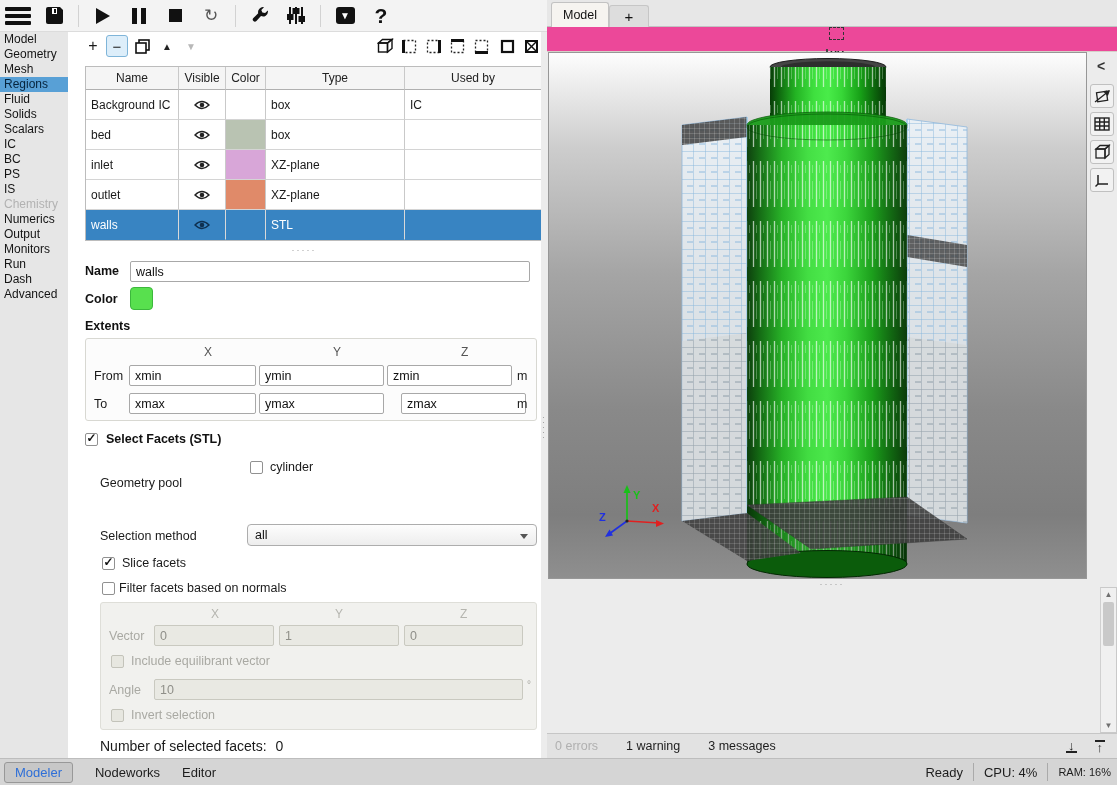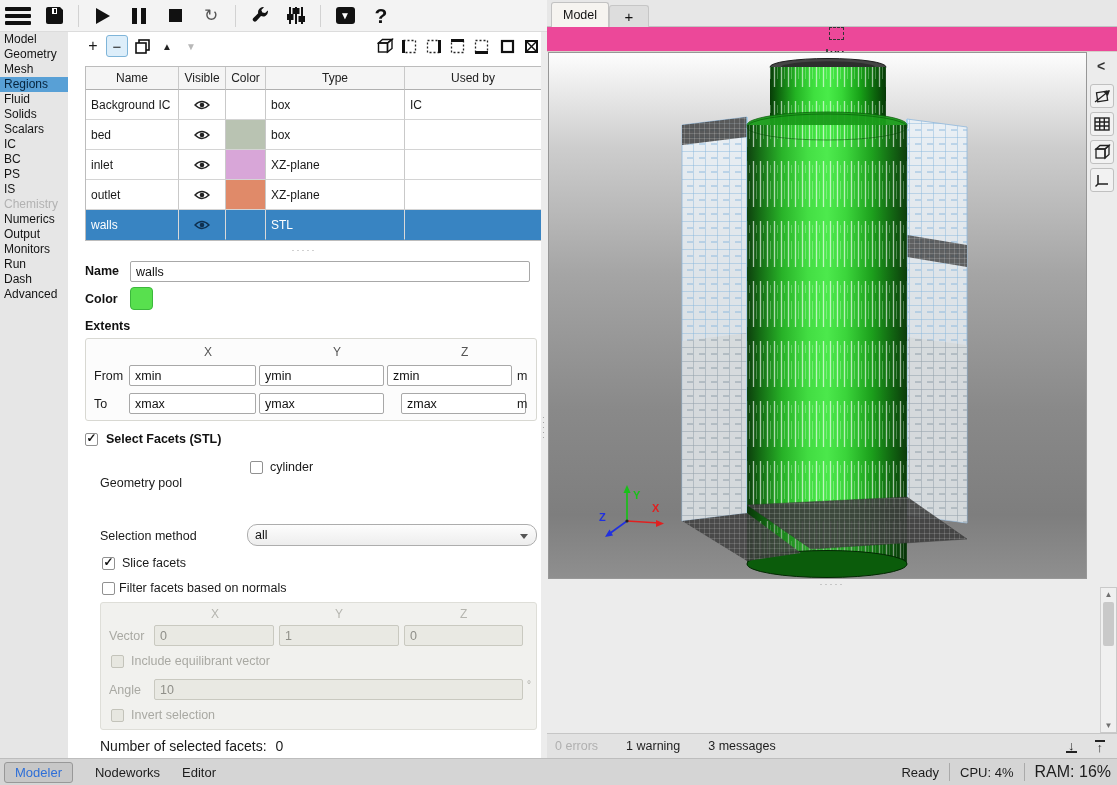--- a/index.html
+++ b/index.html
@@ -54,21 +54,21 @@
   input.fi { font-family:"Liberation Sans",sans-serif; font-size:12.5px; color:#111; border:1px solid #a8a8a8; border-radius:2px; background:#fff; padding:2px 5px; height:21px; }
   input.fi:disabled,.fi.dis { background:#e9e9e3; border-color:#c9c9c0; color:#8f8f89; }
   .gbox { border:1px solid #d8d8d2; border-radius:3px; background:#fcfcfc; }
   .gbox.disb { background:#f1f1ee; border-color:#dedeD8; }
   .axhdr { font-size:12px; color:#555; }
   .axhdr.dis { color:#b5b5af; }
   .cb { width:13px; height:13px; background:#fff; border:1px solid #919191; border-radius:2px; position:relative; flex:none; }
   .cb.checked::after { content:"✓"; position:absolute; left:0.5px; top:-2.5px; font-size:12px; font-weight:bold; color:#111; }
   .cb.disb { background:#e7e7e0; border-color:#c3c3ba; }
   .dis-label { color:#a9a9a3; }
-  .combo { position:absolute; height:22px; border:1px solid #adadad; border-radius:10px; background:linear-gradient(#fdfdfd,#ededed); display:flex; align-items:center; padding-left:7px; font-size:12.5px; color:#111; }
+  .combo { position:absolute; height:22px; border:1px solid #adadad; border-radius:4px; background:linear-gradient(#fdfdfd,#ededed); display:flex; align-items:center; padding-left:7px; font-size:12.5px; color:#111; }
   .combo .arrow { position:absolute; right:8px; top:9px; width:0; height:0; border-left:4px solid transparent; border-right:4px solid transparent; border-top:5px solid #555; }
 
   
   .tabbar { left:547px; top:0; width:570px; height:27px; background:#e7e7e7; border-bottom:1px solid #c2c2c2; }
   .tab { position:absolute; display:flex; align-items:center; justify-content:center; font-size:12.5px; color:#111; }
   .tab.active { left:4px; top:2px; width:58px; height:25px; background:#f6f4f0; border:1px solid #c2c2c2; border-bottom:none; border-radius:3px 3px 0 0; }
   .tab.plus { left:62px; top:5px; width:40px; height:22px; background:#dddddd; border:1px solid #c6c6c6; border-bottom:none; border-radius:3px 3px 0 0; font-size:15px; }
   .vp-toolbar { left:547px; top:27px; width:570px; height:25px; background:#ec4899; border-bottom:1px solid #d5d0c8; display:flex; align-items:center; gap:9px; padding-left:8px;flex-direction:column; }
   .vpi { display:flex; align-items:center; justify-content:center; height:20px; }
   .viewlbl { font-size:10.5px; font-weight:bold; color:#222; border-left:2px solid #444; border-bottom:2px solid #444; padding:0 2px 0 2px; line-height:12px; }
@@ -619,17 +619,17 @@
 
   <div class="abs bottom-bar">
     <div class="mode-btn">Modeler</div>
     <div class="mode-lbl">Nodeworks</div>
     <div class="mode-lbl">Editor</div>
     <div style="margin-left:auto;display:flex;align-items:center;">
       <span style="font-size:13px;color:#1d1d1d;">Ready</span>
       <div class="stat-sep"></div>
       <span style="font-size:13px;color:#1d1d1d;">CPU: 4%</span>
       <div class="stat-sep"></div>
-      <span style="font-size:16px;color:#1d1d1d;margin-right:6px;">RAM: 16%</span>
+      <span style="font-size:11px;color:#1d1d1d;margin-right:6px;">RAM: 16%</span>
     </div>
   </div>
 
 </div>
 
 </body></html>

